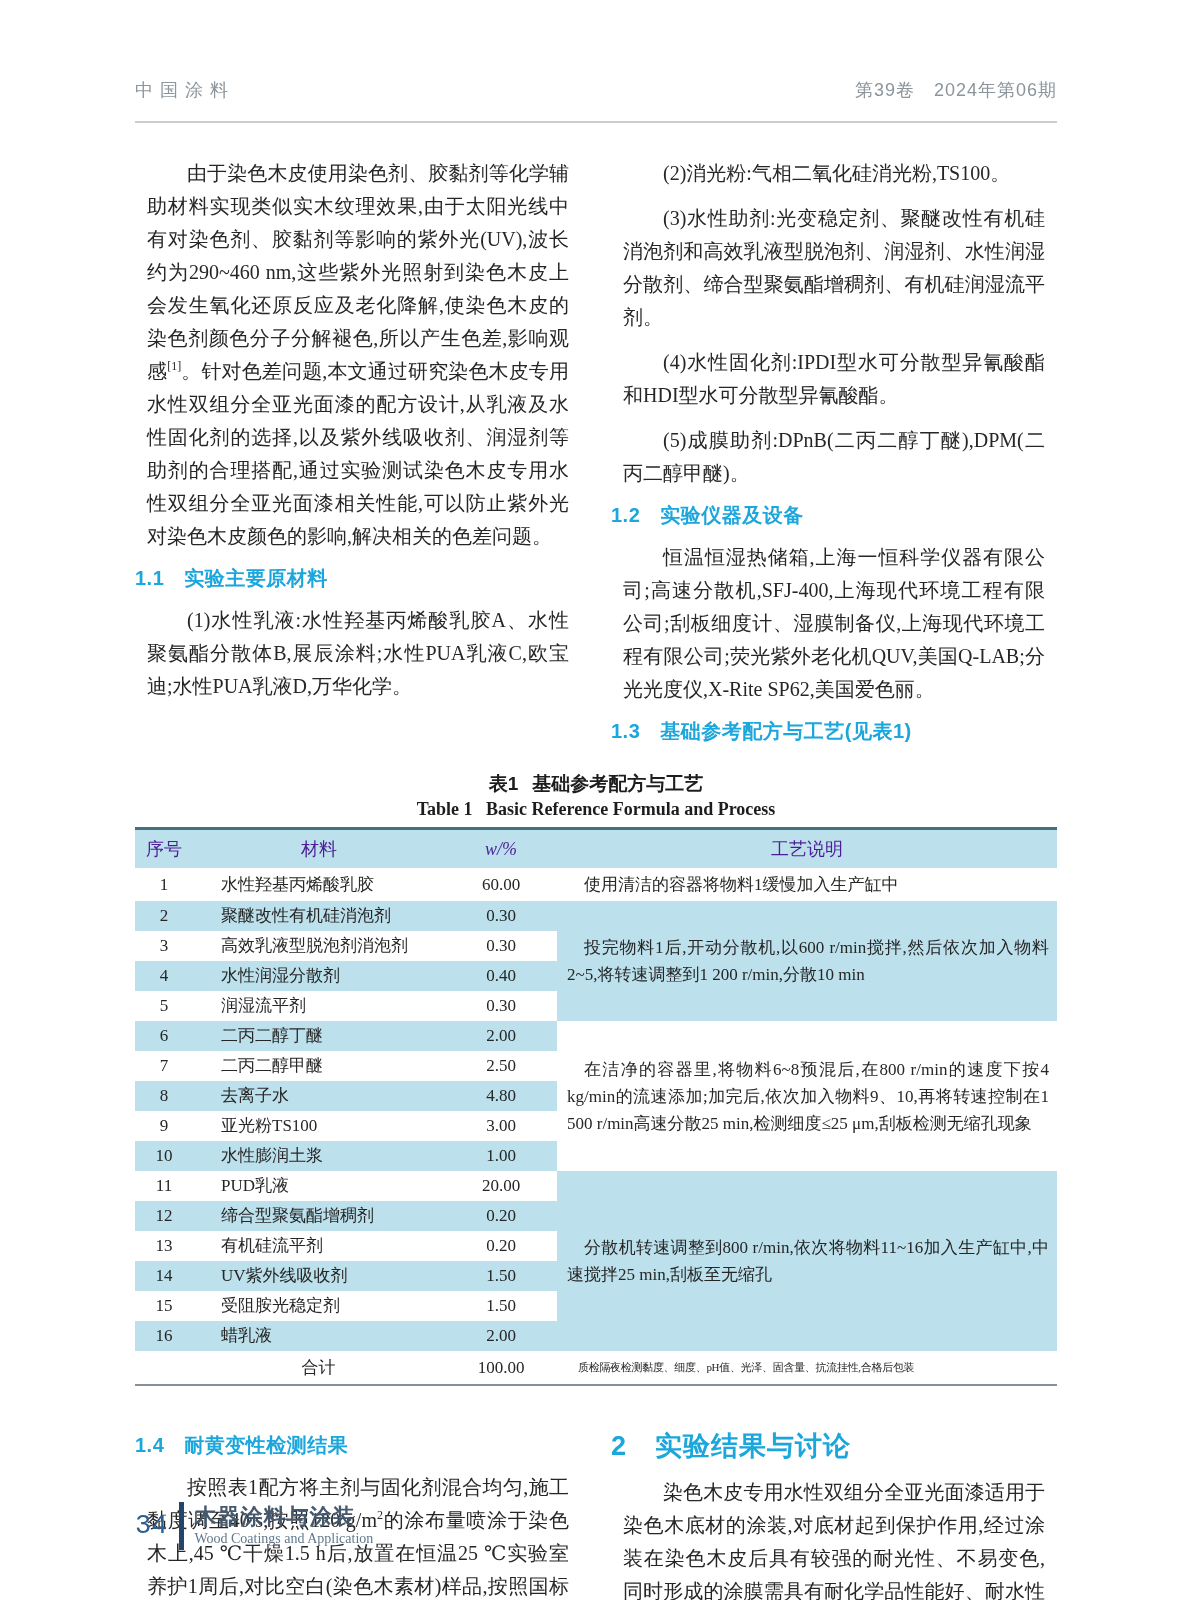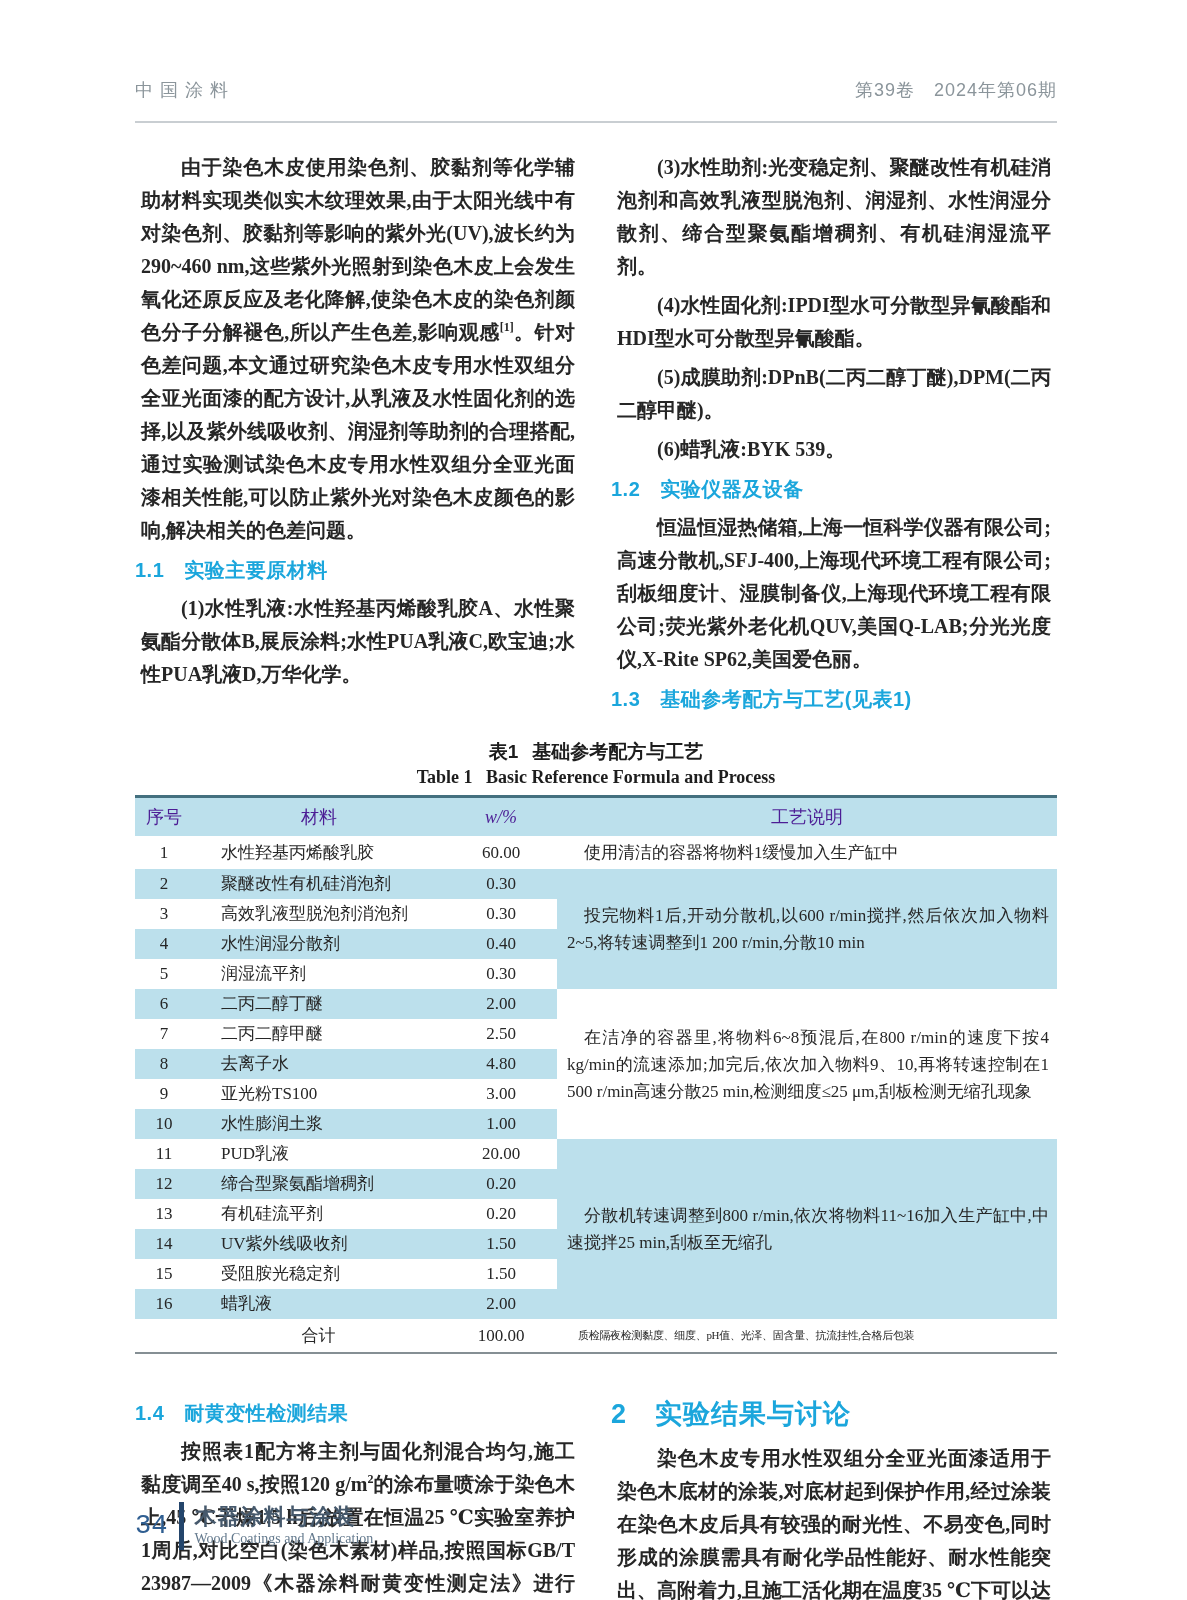--- a/index.html
+++ b/index.html
@@ -28,23 +28,22 @@
     border-bottom:2px solid #c9ced2;padding-bottom:19px;
   }
   .page-header .jname{letter-spacing:7px;}
   .page-header .jissue{letter-spacing:1px;}
   
   .cols{display:flex;gap:30px;}
   .cols.top{margin-top:22px;}
   .cols.bottom{margin-top:42px;}
   .col{width:446px;}
   p.body{
-    margin:6px;font-size:20px;line-height:33px;text-align:justify;
+    margin:12px;font-size:20px;line-height:33px;text-align:justify;
     text-justify:inter-ideograph;
-    font-weight:bold;
   }
   p.ind{text-indent:2em;}
   sup.ref{font-size:12px;line-height:0;}
   
   .sec{
     margin:14px 0 10px 0;font-family:"Liberation Sans","DejaVu Sans",sans-serif;
     font-weight:bold;font-size:27px;color:var(--accent);letter-spacing:1px;
   }
   .sec .n{margin-right:28px;}
   .sub{
@@ -124,24 +123,24 @@
       <div class="col">
         <p class="body ind"><span>由于染色木皮使用染色剂、胶黏剂等化学辅助材料实现类似实木纹理效果,由于太阳光线中有对染色剂、胶黏剂等影响的紫外光(UV),波长约为290~460 nm,这些紫外光照射到染色木皮上会发生氧化还原反应及老化降解,使染色木皮的染色剂颜色分子分解褪色,所以产生色差,影响观感</span><sup class="ref">[1]</sup><span>。针对色差问题,本文通过研究染色木皮专用水性双组分全亚光面漆的配方设计,从乳液及水性固化剂的选择,以及紫外线吸收剂、润湿剂等助剂的合理搭配,通过实验测试染色木皮专用水性双组分全亚光面漆相关性能,可以防止紫外光对染色木皮颜色的影响,解决相关的色差问题。</span></p>
 
 
         <h3 class="sub"><span class="n">1.1</span><span>实验主要原材料</span></h3>
 
         <p class="body ind">(1)水性乳液:水性羟基丙烯酸乳胶A、水性聚氨酯分散体B,展辰涂料;水性PUA乳液C,欧宝迪;水性PUA乳液D,万华化学。</p>
       </div>
 
       <div class="col">
+        <p class="body ind">(2)消光粉:气相二氧化硅消光粉,TS100。</p>
         <p class="body ind">(3)水性助剂:光变稳定剂、聚醚改性有机硅消泡剂和高效乳液型脱泡剂、润湿剂、水性润湿分散剂、缔合型聚氨酯增稠剂、有机硅润湿流平剂。</p>
         <p class="body ind">(4)水性固化剂:IPDI型水可分散型异氰酸酯和HDI型水可分散型异氰酸酯。</p>
         <p class="body ind">(5)成膜助剂:DPnB(二丙二醇丁醚),DPM(二丙二醇甲醚)。</p>
-        <p class="body ind">(6)蜡乳液:BYK 539。</p>
 
         <h3 class="sub"><span class="n">1.2</span><span>实验仪器及设备</span></h3>
 
         <p class="body ind">恒温恒湿热储箱,上海一恒科学仪器有限公司;高速分散机,SFJ-400,上海现代环境工程有限公司;刮板细度计、湿膜制备仪,上海现代环境工程有限公司;荧光紫外老化机QUV,美国Q-LAB;分光光度仪,X-Rite SP62,美国爱色丽。</p>
 
         <h3 class="sub"><span class="n">1.3</span><span>基础参考配方与工艺(见表1)</span></h3>
       </div>
     </div>
 
     <div class="tablewrap">

